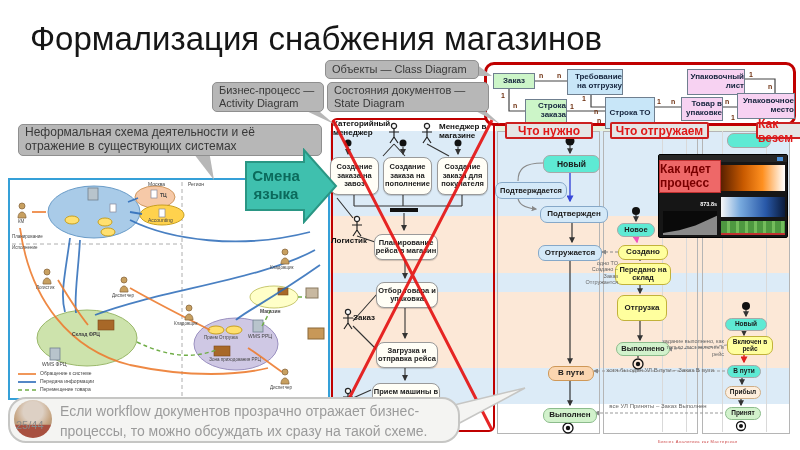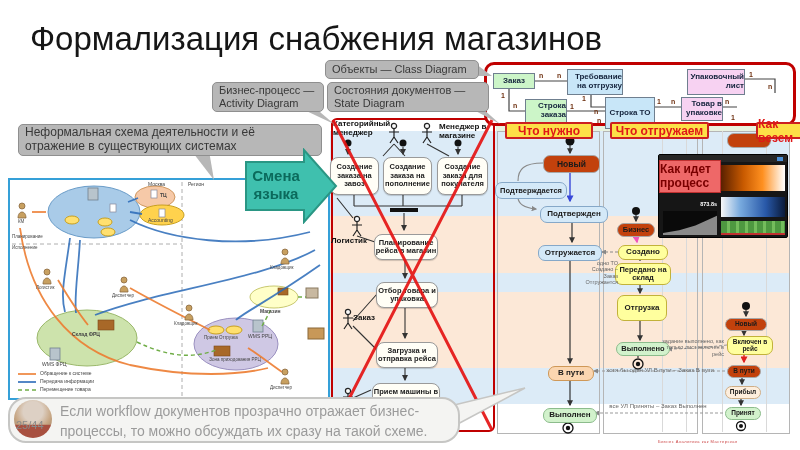--- a/index.html
+++ b/index.html
@@ -2,30 +2,30 @@
 <html><head>
 <meta charset="utf-8">
 <style>
   html,body{margin:0;padding:0}
   body{width:800px;height:450px;position:relative;background:#fff;overflow:hidden;
        font-family:"Liberation Sans",sans-serif;color:#222}
   .abs{position:absolute;box-sizing:border-box}
   .callout{background:#b7b7b7;border:1px solid #8f8f8f;border-radius:5px;color:#383838;
            display:flex;align-items:center;padding:1px 6px;line-height:1.15;z-index:9}
   .ctail{background:#b7b7b7;z-index:8}
-  .hdr{background:#fde047;border:2px solid #cc2020;color:#e01818;font-weight:bold;
+  .hdr{background:#e5e5e5;border:2px solid #cc2020;color:#e01818;font-weight:bold;
        display:flex;align-items:center;justify-content:center;z-index:6;border-radius:2px}
   .st{border:1px solid #98a0a8;border-radius:7px;display:flex;align-items:center;justify-content:center;
       text-align:center;background:#f6f6f2;color:#1a1a1a;line-height:1.05;font-weight:bold;z-index:4}
   .b-blue{background:#d4e9f8;border-color:#86a8c8}
   .b-yel{background:#ffff9e;border-color:#c2b23a}
   .b-grn{background:#d2f2cc;border-color:#8cbc8c}
   .b-org{background:#fbd6b0;border-color:#cf9857}
   .b-orgl{background:#fdeedd;border-color:#cfae87}
-  .b-gry{background:#c2410c;border-color:#a8a8a8}
+  .b-gry{background:#5eead4;border-color:#a8a8a8}
   .abox{border:1px solid #9a9a9a;border-radius:8px;background:#fffef6;display:flex;align-items:center;
         justify-content:center;text-align:center;font-weight:bold;line-height:1.12;z-index:4;
         box-shadow:0 1px 1px rgba(0,0,0,.18)}
   .cls{border:1px solid #6f7f8f;display:flex;align-items:center;justify-content:center;text-align:right;
        font-weight:bold;font-size:8px;line-height:1.1;color:#14233c;position:absolute;box-sizing:border-box}
   .mult{position:absolute;font-size:7px;font-weight:bold;color:#6e3010;line-height:1}
   .ann{position:absolute;color:#666;line-height:1.18;z-index:4}
   .band{position:absolute;left:330px;width:459px;z-index:0}
   .colp{position:absolute;border:1px solid #b5b5b5;z-index:1}
   .vline{position:absolute;width:1px;background:#d9d9d9;z-index:1}
@@ -57,20 +57,21 @@
 <div class="abs" style="left:484px;top:62px;width:312px;height:64px;border:3px solid #c00000;border-radius:10px;background:#fff;z-index:5">
   <svg width="306" height="58" style="position:absolute;left:0;top:0">
     <path d="M48,16H80 M22,24V46H38 M104,30V42H118 M80,46H118 M168,42H194 M236,42H250 M258,14H288V28" stroke="#444" stroke-width="1.2" fill="none"></path>
   </svg>
   <div class="cls" style="left:6px;top:8px;width:42px;height:16px;background:#ccf5c8">Заказ</div>
   <div class="cls" style="left:200px;top:4px;width:58px;height:26px;background:#f7d2f2">Упаковочный лист</div>
   <div class="cls" style="left:80px;top:4px;width:56px;height:26px;background:#c8e6f8">Требование на отгрузку</div>
   <div class="cls" style="left:38px;top:34px;width:42px;height:24px;background:#ccf5c8">Строка заказа</div>
   <div class="cls" style="left:118px;top:32px;width:50px;height:32px;background:#c8e6f8">Строка ТО</div>
   <div class="cls" style="left:194px;top:32px;width:42px;height:24px;background:#f7d2f2">Товар в упаковке</div>
+  <div class="cls" style="left:250px;top:28px;width:58px;height:26px;background:#f7d2f2">Упаковочное место</div>
   <span class="mult" style="left:52px;top:7px">n</span>
   <span class="mult" style="left:70px;top:7px">n</span>
   <span class="mult" style="left:14px;top:27px">1</span>
   <span class="mult" style="left:26px;top:37px">n</span>
   <span class="mult" style="left:95px;top:30px">1</span>
   <span class="mult" style="left:107px;top:43px">n</span>
   <span class="mult" style="left:83px;top:38px">1</span>
   <span class="mult" style="left:110px;top:52px">n</span>
   <span class="mult" style="left:170px;top:33px">1</span>
   <span class="mult" style="left:184px;top:33px">n</span>
@@ -197,21 +198,21 @@
   <path d="M233,296H105" stroke="#999" stroke-width="1" stroke-dasharray="3,2" fill="none" marker-end="url(#sg)"></path>
 </svg>
 
 <div class="st b-gry" style="position:absolute;left:543px;top:155px;width:55px;height:16px;font-size:8.5px">Новый</div>
 <div class="st b-blue" style="position:absolute;left:495px;top:182px;width:70px;height:15px;font-size:7.5px">Подтверждается</div>
 <div class="st b-blue" style="position:absolute;left:540px;top:206px;width:66px;height:15px;font-size:8px">Подтвержден</div>
 <div class="st b-blue" style="position:absolute;left:538px;top:245px;width:62px;height:14px;font-size:8px">Отгружается</div>
 <div class="st b-org" style="position:absolute;left:548px;top:366px;width:44px;height:13px;font-size:8px">В пути</div>
 <div class="st b-grn" style="position:absolute;left:543px;top:408px;width:52px;height:13px;font-size:8px">Выполнен</div>
 
-<div class="st b-gry" style="position:absolute;left:617px;top:223px;width:36px;height:12px;font-size:7.5px">Бизнес</div>
+<div class="st b-gry" style="position:absolute;left:617px;top:223px;width:36px;height:12px;font-size:7.5px">Новое</div>
 <div class="st b-yel" style="position:absolute;left:618px;top:245px;width:48px;height:13px;font-size:8px">Создано</div>
 <div class="st b-yel" style="position:absolute;left:615px;top:263px;width:54px;height:20px;font-size:7.5px">Передано на склад</div>
 <div class="st b-yel" style="position:absolute;left:617px;top:295px;width:48px;height:24px;font-size:8px">Отгрузка</div>
 <div class="st b-grn" style="position:absolute;left:616px;top:342px;width:52px;height:12px;font-size:7.5px">Выполнено</div>
 
 <div class="st b-gry" style="position:absolute;left:727px;top:133px;width:42px;height:13px;font-size:6px"></div>
 <div class="st b-gry" style="position:absolute;left:725px;top:318px;width:40px;height:11px;font-size:6.5px">Новый</div>
 <div class="st b-yel" style="position:absolute;left:727px;top:336px;width:44px;height:17px;font-size:6.5px">Включен в рейс</div>
 <div class="st b-gry" style="position:absolute;left:727px;top:365px;width:32px;height:11px;font-size:6.5px">В пути</div>
 <div class="st b-orgl" style="position:absolute;left:725px;top:386px;width:34px;height:11px;font-size:6.5px">Прибыл</div>

